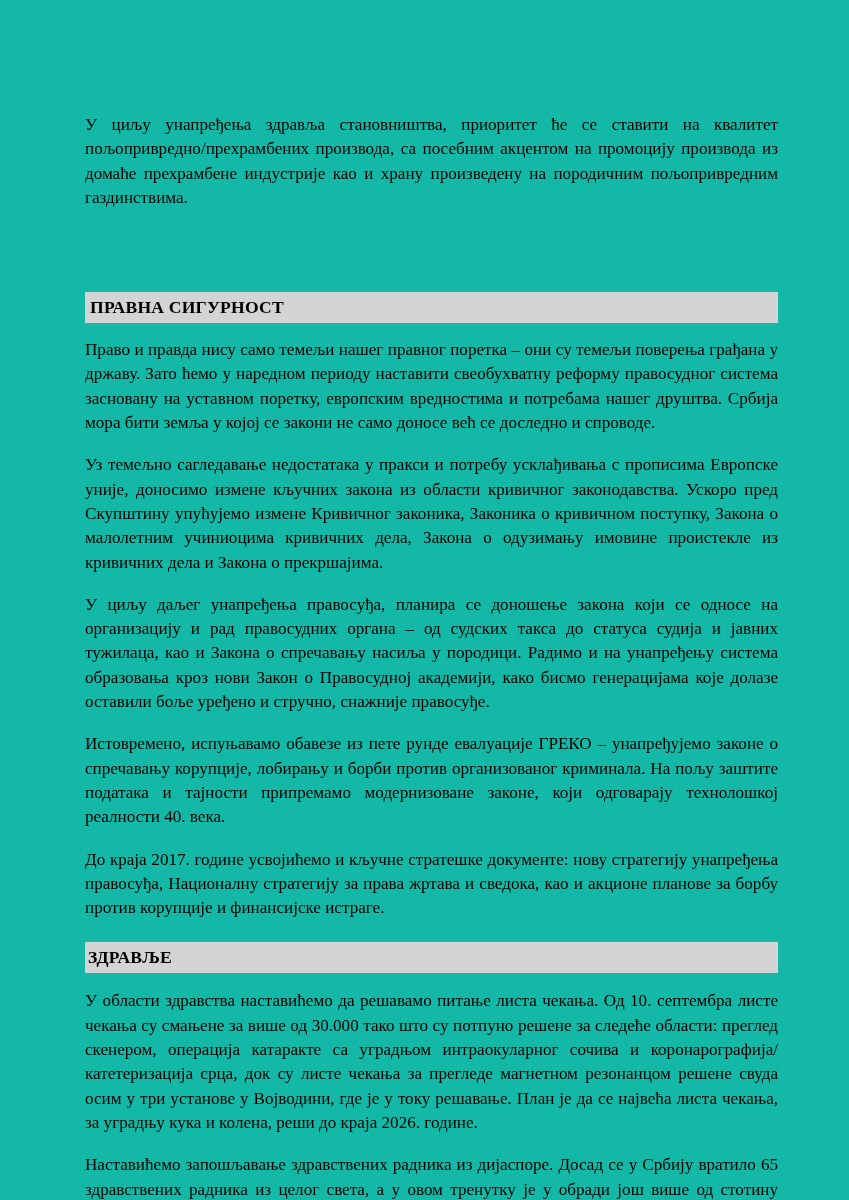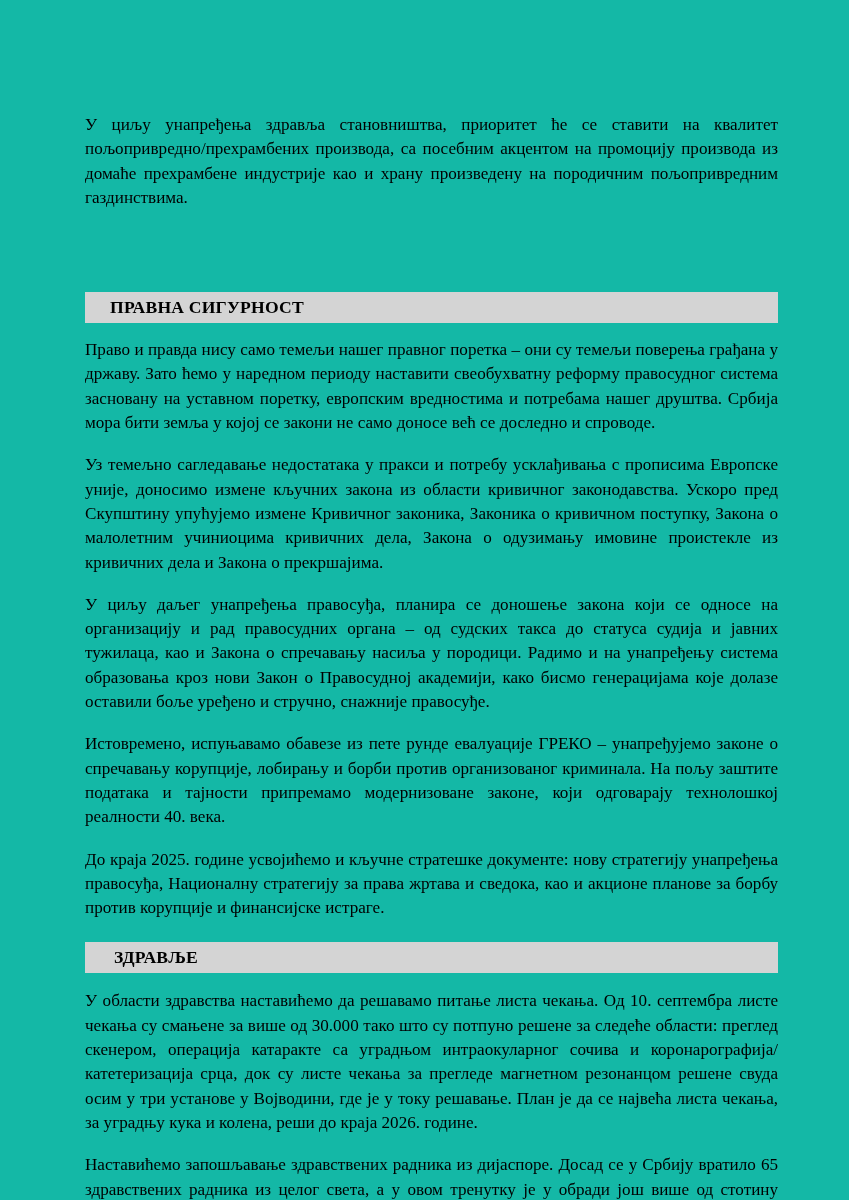--- a/index.html
+++ b/index.html
@@ -50,24 +50,23 @@
     font-size: 17.6px;
     font-weight: bold;
     line-height: 25px;
     padding: 3px 0 3px 0;
     box-sizing: border-box;
     letter-spacing: 0.2px;
   }
   .section-heading .label {
     display: inline-block;
     padding-left: 5px;
-    margin-left: 20px;
   }
   .section-heading.indented .label {
-    padding-left: 9px;
+    padding-left: 3px;
   }
 </style>
 </head>
 <body>
 
 <div id="page">
 
   <div class="content">
 
     <p class="para">У циљу унапређења здравља становништва, приоритет ће се ставити на квалитет пољопривредно/прехрамбених производа, са посебним акцентом на промоцију производа из домаће прехрамбене индустрије као и храну произведену на породичним пољопривредним газдинствима.</p>
@@ -83,21 +82,21 @@
 
     <p class="para">Уз темељно сагледавање недостатака у пракси и потребу усклађивања с прописима Европске уније, доносимо измене кључних закона из области кривичног законодавства. Ускоро пред Скупштину упућујемо измене Кривичног законика, Законика о кривичном поступку, Закона о малолетним учиниоцима кривичних дела, Закона о одузимању имовине проистекле из кривичних дела и Закона о прекршајима.</p>
     <div class="gap-para"></div>
 
     <p class="para">У циљу даљег унапређења правосуђа, планира се доношење закона који се односе на организацију и рад правосудних органа – од судских такса до статуса судија и јавних тужилаца, као и Закона о спречавању насиља у породици. Радимо и на унапређењу система образовања кроз нови Закон о Правосудној академији, како бисмо генерацијама које долазе оставили боље уређено и стручно, снажније правосуђе.</p>
     <div class="gap-para"></div>
 
     <p class="para">Истовремено, испуњавамо обавезе из пете рунде евалуације ГРЕКО – унапређујемо законе о спречавању корупције, лобирању и борби против организованог криминала. На пољу заштите података и тајности припремамо модернизоване законе, који одговарају технолошкој реалности 40. века.</p>
     <div class="gap-para"></div>
 
-    <p class="para">До краја 2025. године усвојићемо и кључне стратешке документе: нову стратегију унапређења правосуђа, Националну стратегију за права жртава и сведока, као и акционе планове за борбу против корупције и финансијске истраге.</p>
+    <p class="para">До краја 2017. године усвојићемо и кључне стратешке документе: нову стратегију унапређења правосуђа, Националну стратегију за права жртава и сведока, као и акционе планове за борбу против корупције и финансијске истраге.</p>
 
     <div class="gap-before-h2"></div>
 
     <div class="section-heading indented"><span class="label">ЗДРАВЉЕ</span></div>
 
     <div class="gap-after-h2"></div>
 
     <p class="para">У области здравства наставићемо да решавамо питање листа чекања. Од 10. септембра листе чекања су смањене за више од 30.000 тако што су потпуно решене за следеће области: преглед скенером, операција катаракте са уградњом интраокуларног сочива и коронарографија/катетеризација срца, док су листе чекања за прегледе магнетном резонанцом решене свуда осим у три установе у Војводини, где је у току решавање. План је да се највећа листа чекања, за уградњу кука и колена, реши до краја 2026. године.</p>
     <div class="gap-para"></div>
 

